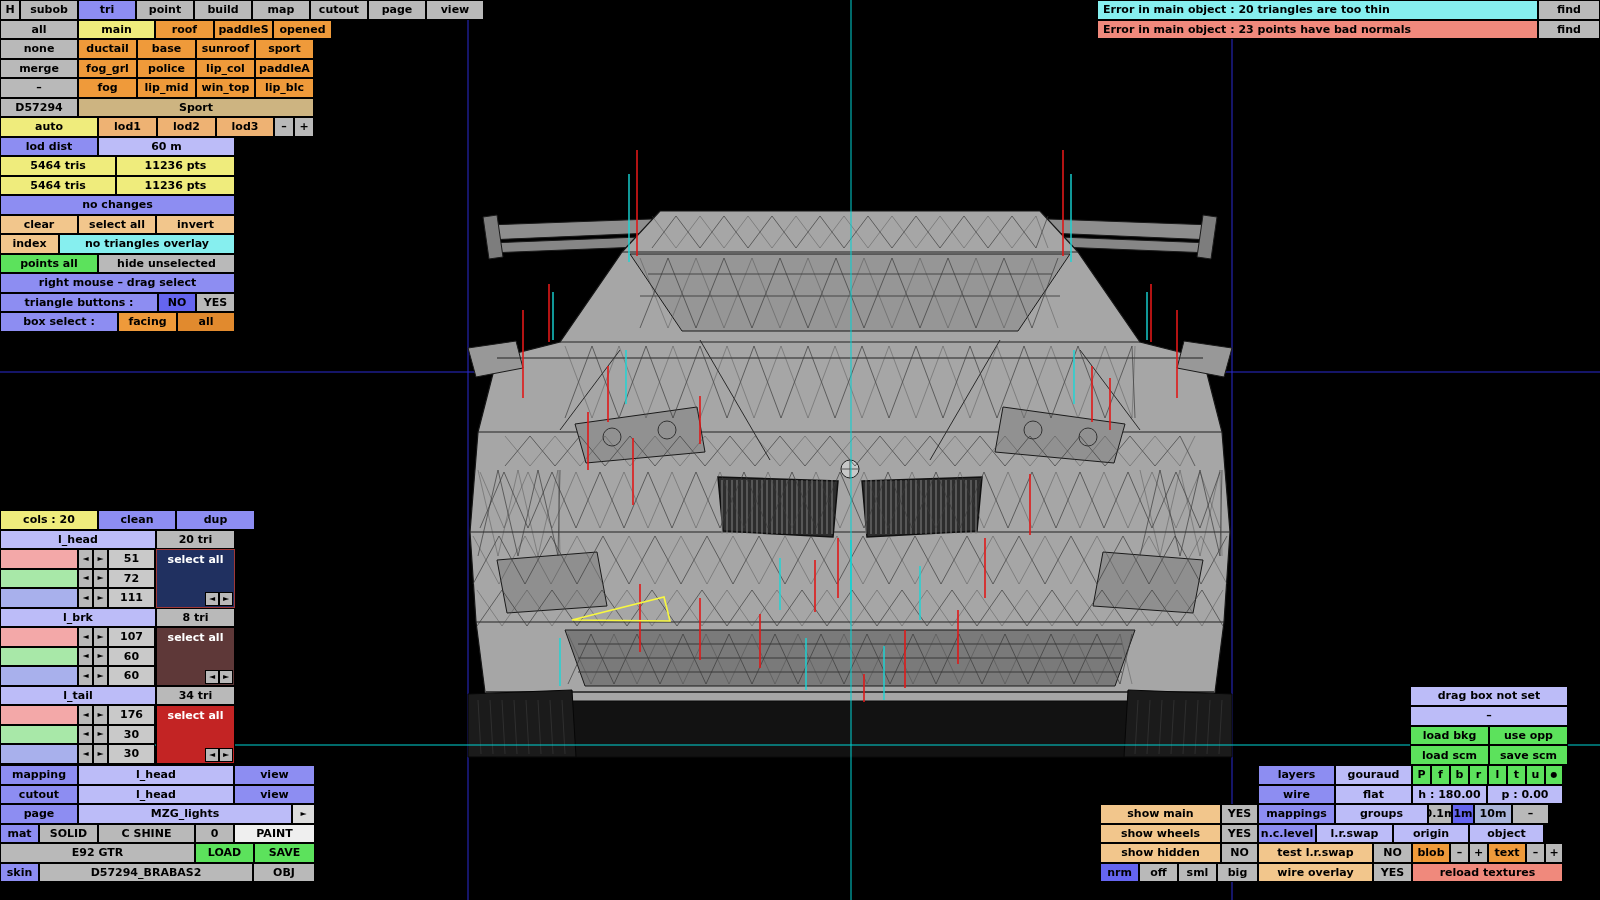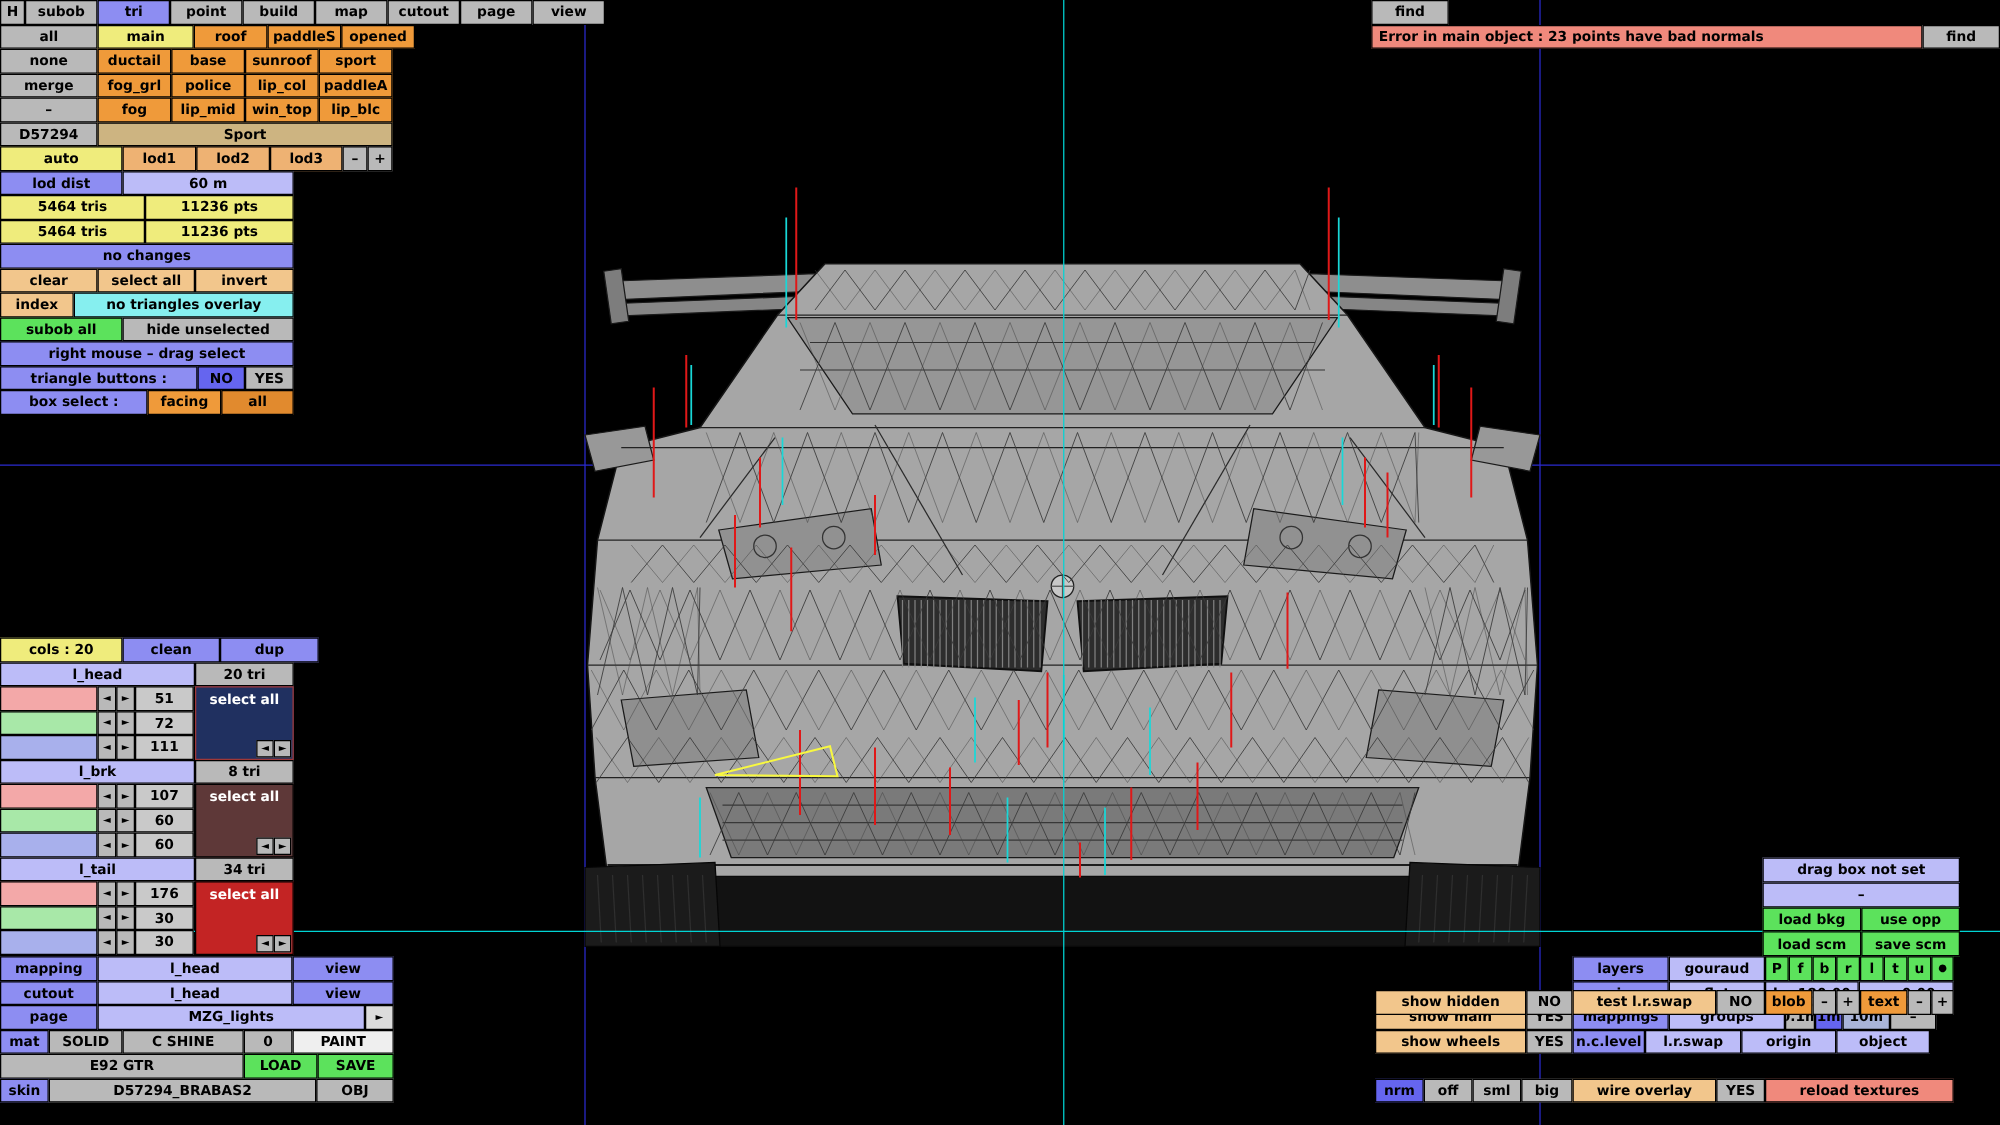--- a/index.html
+++ b/index.html
@@ -215,20 +215,21 @@
   <div class="c peri" style="width:58px">tri</div>
   <div class="c gray" style="width:58px">point</div>
   <div class="c gray" style="width:58px">build</div>
   <div class="c gray" style="width:58px">map</div>
   <div class="c gray" style="width:58px">cutout</div>
   <div class="c gray" style="width:58px">page</div>
   <div class="c gray" style="width:58px">view</div>
 </div>
 
 <div class="row" style="left:1097px;top:0;width:503px">
+  <div class="c cyanbg left" style="width:441px">Error in main object : 20 triangles are too thin</div>
   <div class="c gray" style="width:62px">find</div>
 </div>
 <div class="row" style="left:1097px;top:19.5px;width:503px">
   <div class="c salmon left" style="width:441px">Error in main object : 23 points have bad normals</div>
   <div class="c gray" style="width:62px">find</div>
 </div>
 
 <div class="row" style="left:0;top:19.5px">
   <div class="c gray" style="width:78px">all</div>
   <div class="c yellow" style="width:77px">main</div>
@@ -288,21 +289,21 @@
 <div class="row" style="left:0;top:214.5px">
   <div class="c peach" style="width:78px">clear</div>
   <div class="c peach" style="width:78px">select all</div>
   <div class="c peach" style="width:79px">invert</div>
 </div>
 <div class="row" style="left:0;top:234px">
   <div class="c peach" style="width:59px">index</div>
   <div class="c cyanbg" style="width:176px">no triangles overlay</div>
 </div>
 <div class="row" style="left:0;top:253.5px">
-  <div class="c green" style="width:98px">subob all</div>
+  <div class="c green" style="width:98px">points all</div>
   <div class="c gray" style="width:137px">hide unselected</div>
 </div>
 <div class="row" style="left:0;top:273px">
   <div class="c peri" style="width:235px">right mouse – drag select</div>
 </div>
 <div class="row" style="left:0;top:292.5px">
   <div class="c peri" style="width:158px">triangle buttons :</div>
   <div class="c bluesel" style="width:38px">NO</div>
   <div class="c gray" style="width:39px">YES</div>
 </div>
@@ -481,21 +482,21 @@
   <div class="c gray" style="width:37px">–</div>
 </div>
 <div class="row" style="left:1100px;top:823.5px">
   <div class="c peach" style="width:121px">show wheels</div>
   <div class="c gray" style="width:37px">YES</div>
   <div class="c peri" style="width:58px">n.c.level</div>
   <div class="c lav" style="width:77px">l.r.swap</div>
   <div class="c lav" style="width:76px">origin</div>
   <div class="c lav" style="width:75px">object</div>
 </div>
-<div class="row" style="left:1100px;top:792px">
+<div class="row" style="left:1100px;top:843px">
   <div class="c peach" style="width:121px">show hidden</div>
   <div class="c gray" style="width:37px">NO</div>
   <div class="c peach" style="width:115px">test l.r.swap</div>
   <div class="c gray" style="width:39px">NO</div>
   <div class="c orange" style="width:38px">blob</div>
   <div class="c gray" style="width:19px">–</div>
   <div class="c gray" style="width:19px">+</div>
   <div class="c orange" style="width:38px">text</div>
   <div class="c gray" style="width:19px">–</div>
   <div class="c gray" style="width:18px">+</div>

